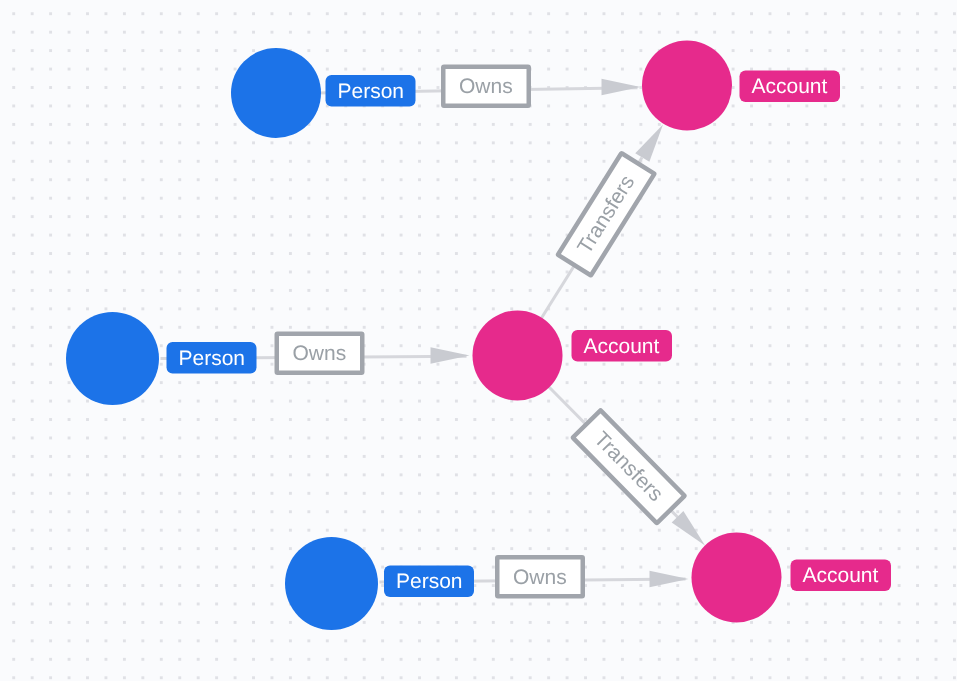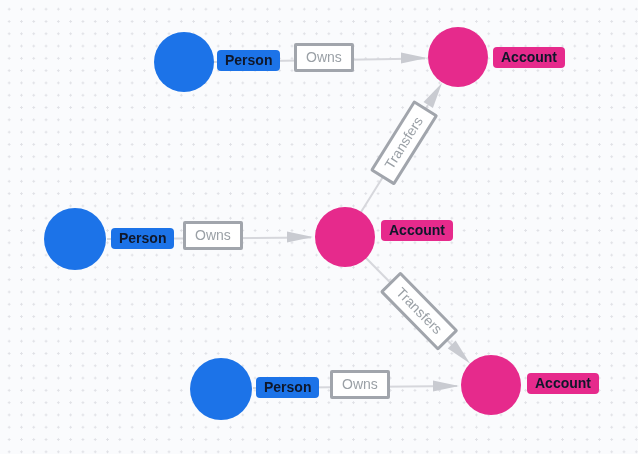--- a/index.html
+++ b/index.html
@@ -13,26 +13,25 @@
     background-size:12.3px 12.3px;
     background-position:3px 3px;
   }
   #edges-svg{position:absolute;left:0;top:0;width:638px;height:454px;display:block;}
   .edge-line{stroke:var(--edge);stroke-width:2;fill:none;}
   .arrowhead{fill:var(--arrow);stroke:none;}
   .node-circle{stroke:none;cursor:pointer;}
   .pill{
     position:absolute;
     font-size:14px;line-height:17px;
-    color:#0f172a;
+    color:#ffffff;
     padding:2px 8px;
     border-radius:4px;
     white-space:nowrap;
     cursor:pointer;
-    font-weight:bold;
   }
   .pill.person{background:var(--person);}
   .pill.account{background:var(--account);}
   .rel-box{
     position:absolute;
     background:#ffffff;
     border:3px solid var(--rel_border);
     border-radius:2px;
     color:var(--rel_text);
     font-size:14px;line-height:17px;

